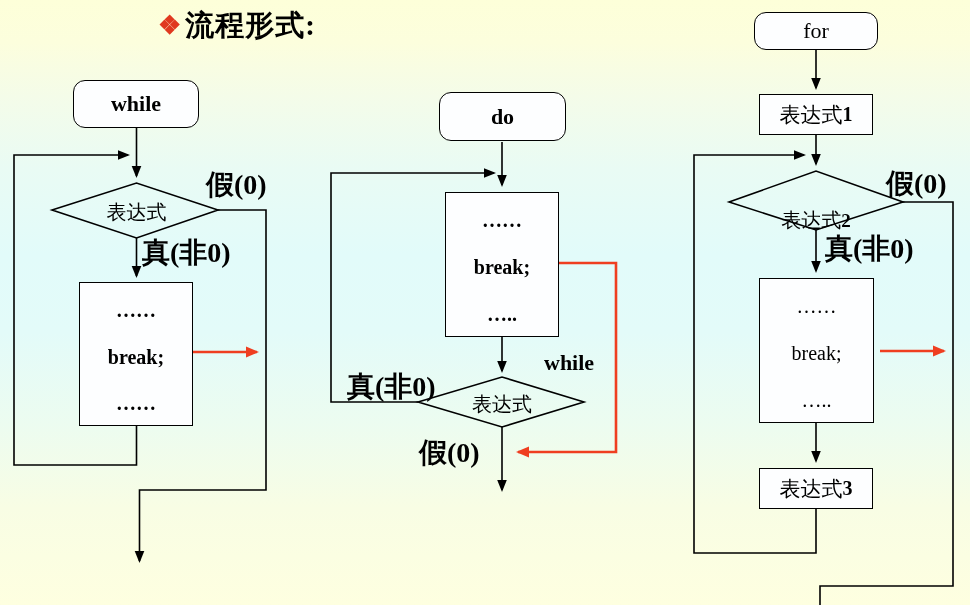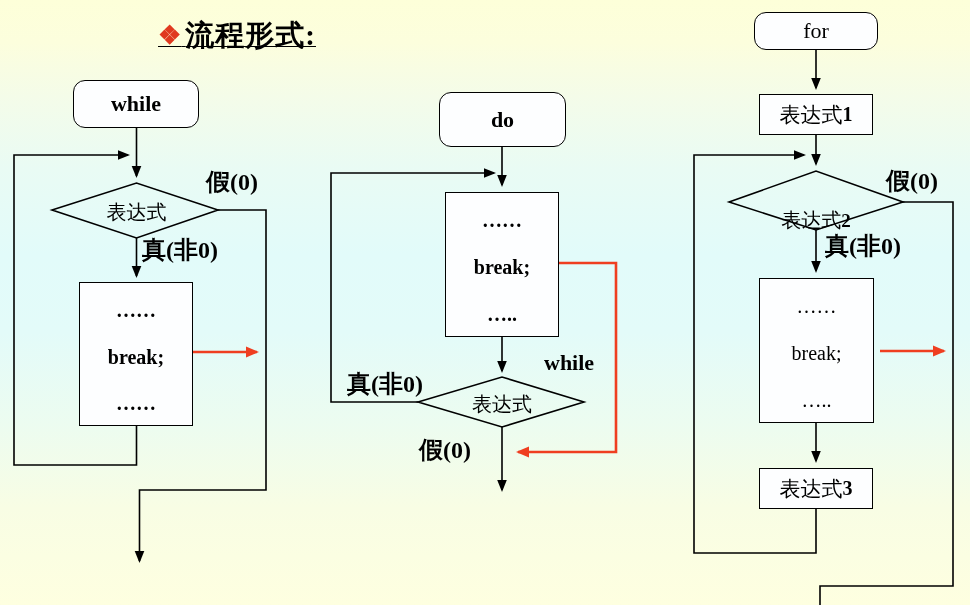--- a/index.html
+++ b/index.html
@@ -6,21 +6,21 @@
   .stage{
     position:relative;
     width:970px;height:605px;
     overflow:hidden;
     background:linear-gradient(180deg,
       #fdffd9 0%, #fcfedd 7%, #f4fce9 16%, #e9fbf4 28%,
       #e2fbfa 42%, #e3fbf9 55%, #ecfcf0 70%, #f8fde4 84%, #feffe0 100%);
     font-family:"Liberation Serif","DejaVu Serif",serif;
   }
   .overlay{position:absolute;left:0;top:0;width:970px;height:605px;}
-  .title{position:absolute;left:158px;top:16px;white-space:nowrap;text-decoration:underline;}
+  .title{position:absolute;left:158px;top:6px;white-space:nowrap;}
   .title .bullet{color:#e0391f;font-size:26px;font-weight:bold;vertical-align:1px;}
   .title .txt{color:#000;font-size:29px;font-weight:bold;letter-spacing:1px;}
   .box{
     position:absolute;box-sizing:border-box;
     border:1.6px solid #000;background:#fdfeff;
     display:flex;align-items:center;justify-content:center;
     color:#000;
   }
   .term{border-radius:12px;font-size:22px;font-weight:bold;}
   .term.normal{font-weight:normal;font-size:22px;}
@@ -28,21 +28,21 @@
   .proc span{display:block;text-align:center;font-size:20px;}
   .proc.boldbody span{font-weight:bold;}
   .exprbox{font-size:21px;}
   .exprbox b{font-size:20px;}
   .cond{
     position:absolute;text-align:center;color:#000;font-size:20px;
     white-space:nowrap;
   }
   .cond b{font-size:19px;}
   .edge{
-    position:absolute;color:#000;font-weight:bold;font-size:24px;white-space:nowrap;
+    position:absolute;color:#000;font-weight:bold;font-size:28px;white-space:nowrap;
   }
   .edge.latin{font-size:22px;}
 </style>
 </head>
 <body>
 
 <div class="stage">
 
   <div class="title">
     <span class="bullet">❖</span>
@@ -94,21 +94,21 @@
   </div>
   <div class="cond" style="left:86px;top:199px;width:101px;">表达式</div>
   <div class="edge" style="left:206px;top:166px;">假(0)</div>
   <div class="edge" style="left:142px;top:234px;">真(非0)</div>
   <div class="box proc boldbody" style="left:79px;top:282px;width:114px;height:144px;">
     <span>……</span>
     <span>break;</span>
     <span>……</span>
   </div>
 
-  <div class="box term" style="left:439px;top:92px;width:127px;height:55px;">
+  <div class="box term" style="left:439px;top:92px;width:127px;height:49px;">
     <span>do</span>
   </div>
   <div class="box proc boldbody" style="left:445px;top:192px;width:114px;height:145px;">
     <span>……</span>
     <span>break;</span>
     <span>…..</span>
   </div>
   <div class="edge latin" style="left:544px;top:350px;">while</div>
   <div class="cond" style="left:452px;top:391px;width:100px;">表达式</div>
   <div class="edge" style="left:347px;top:368px;">真(非0)</div>

